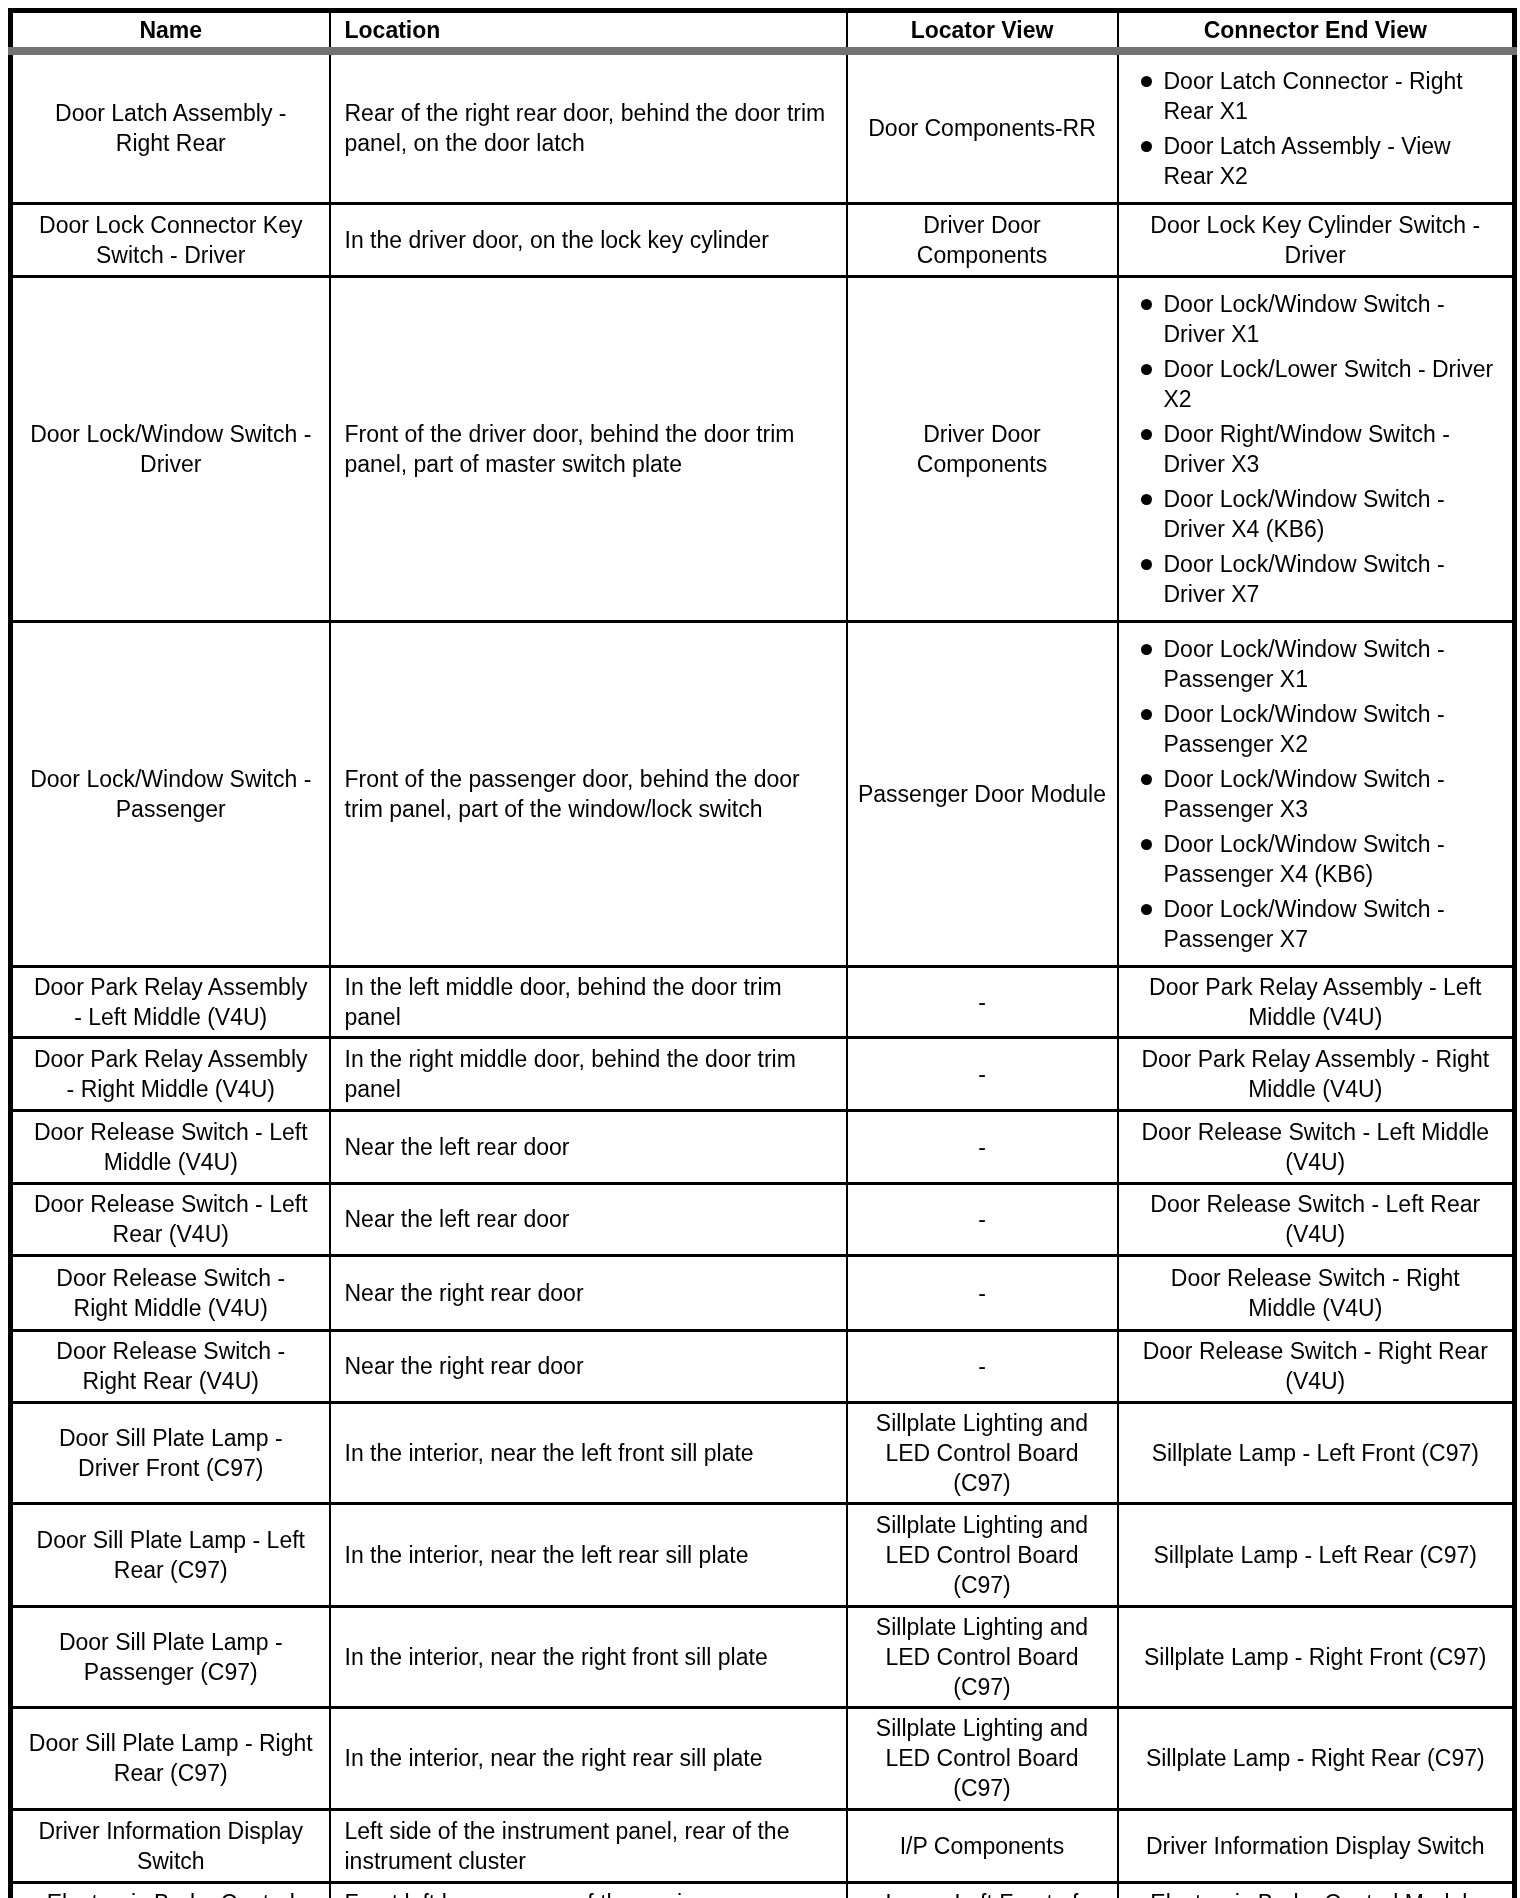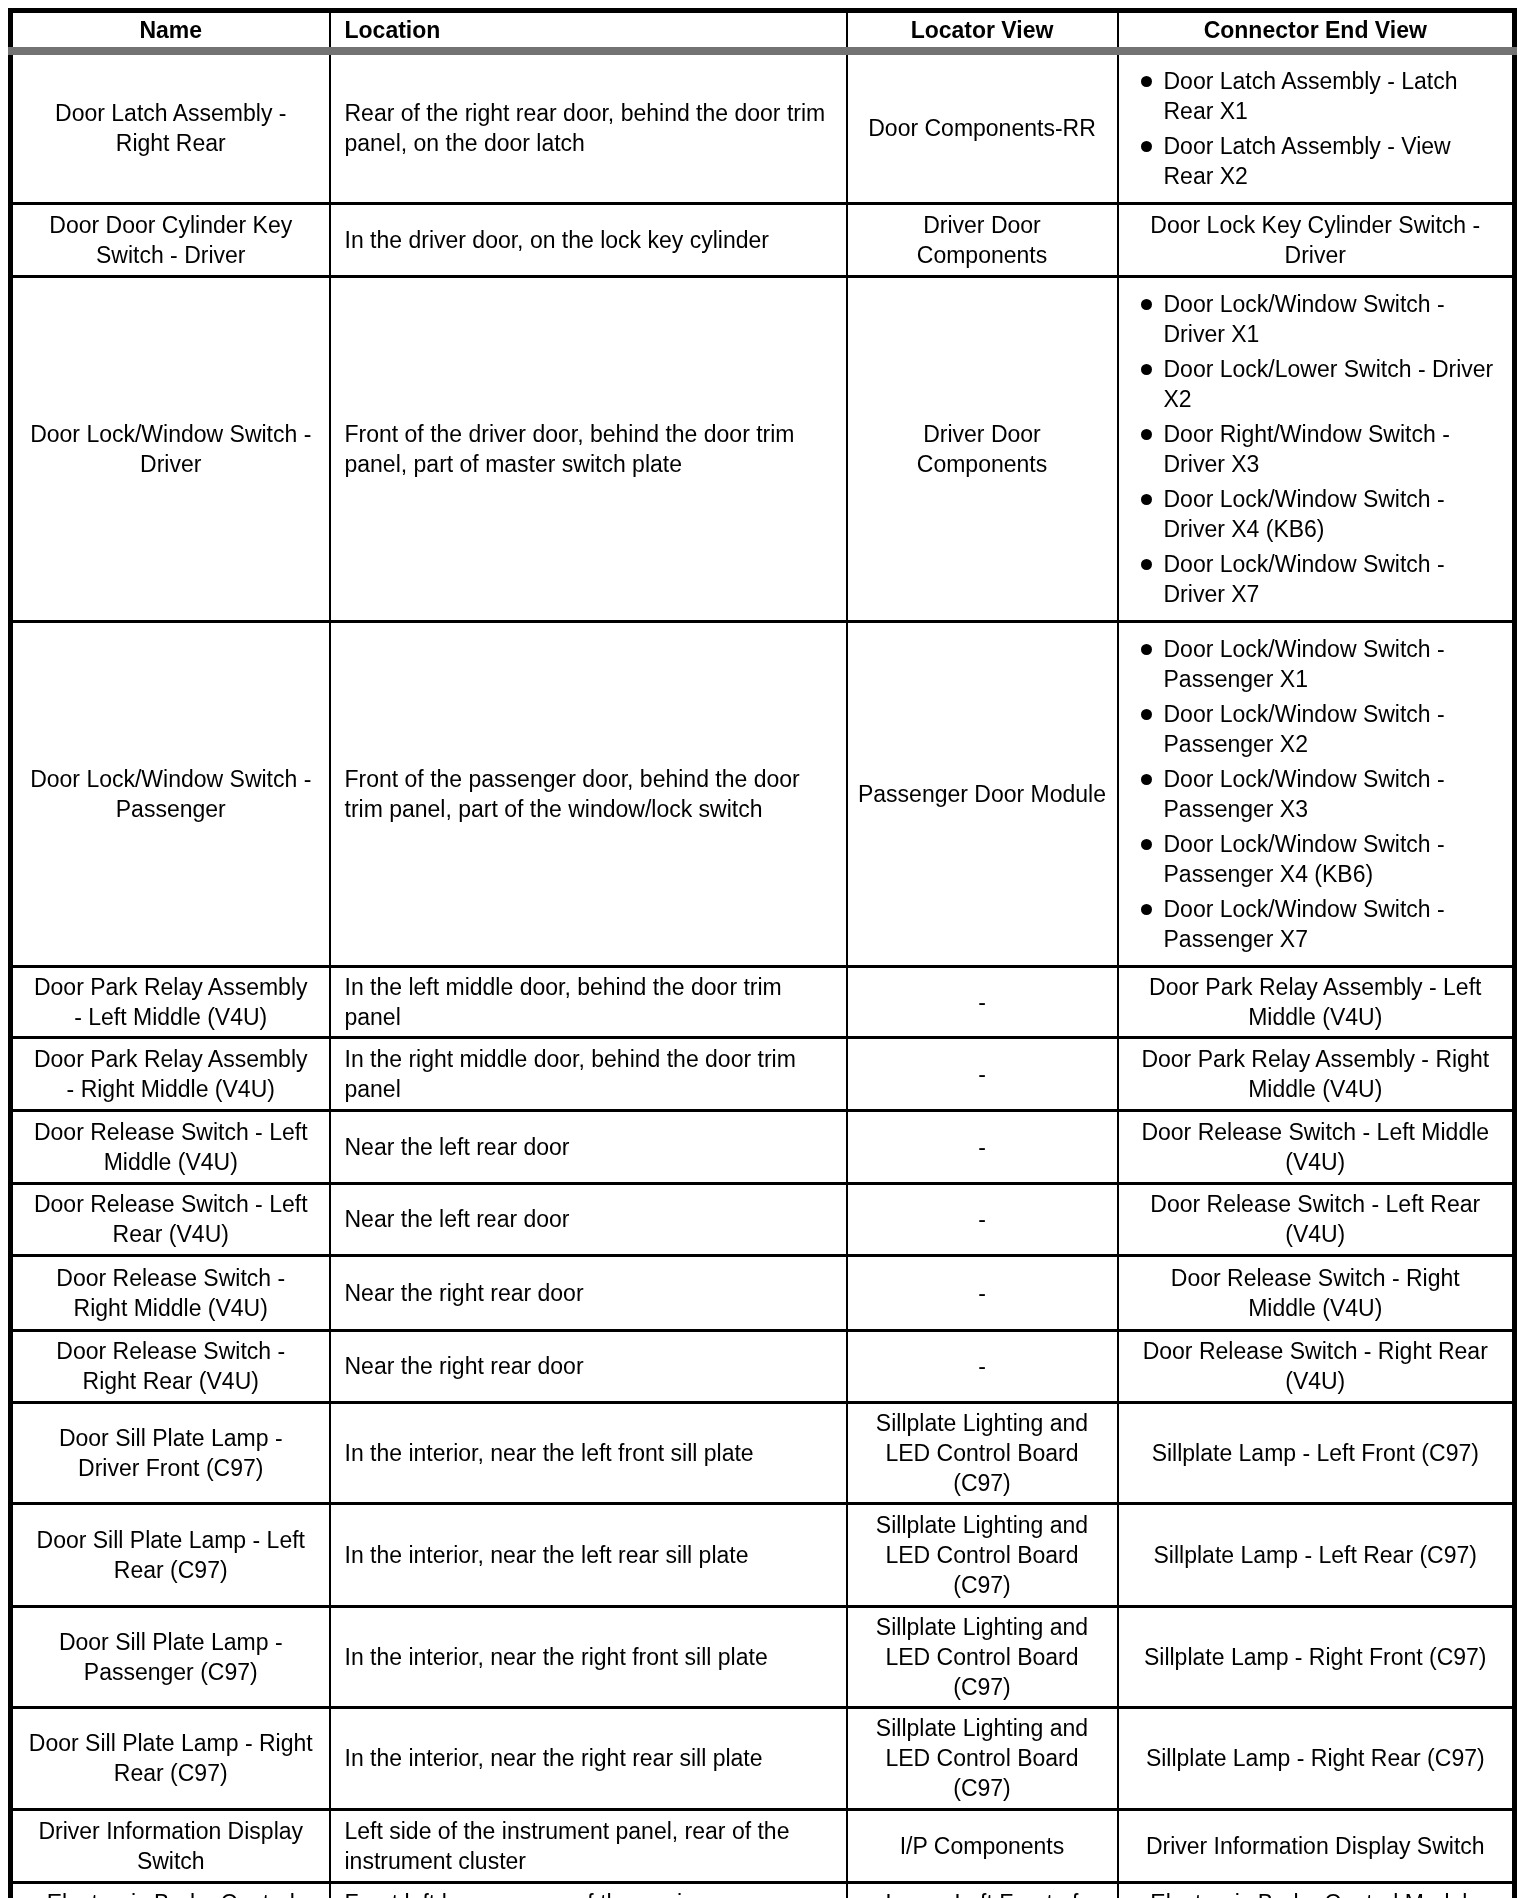--- a/index.html
+++ b/index.html
@@ -122,31 +122,31 @@
     </thead>
     <tbody id="rows">
         <tr>
     <td class="c-name">Door Latch Assembly - Right Rear</td>
     <td class="c-loc">Rear of the right rear door, behind the door trim panel, on the door latch</td>
     <td class="c-locator">Door Components-RR</td>
     <td class="c-conn has-list">
             <ul class="bullet-list">
               <li>
                 <span class="bullet"></span>
-                <span>Door Latch Assembly - Latch Rear X1</span>
+                <span>Door Latch Connector - Right Rear X1</span>
               </li>
               <li>
                 <span class="bullet"></span>
                 <span>Door Latch Assembly - View Rear X2</span>
               </li>
             </ul>
           </td>
   </tr>
         <tr>
-    <td class="c-name">Door Door Cylinder Key Switch - Driver</td>
+    <td class="c-name">Door Lock Connector Key Switch - Driver</td>
     <td class="c-loc">In the driver door, on the lock key cylinder</td>
     <td class="c-locator">Driver Door Components</td>
     <td class="c-conn">Door Lock Key Cylinder Switch - Driver</td>
   </tr>
         <tr>
     <td class="c-name">Door Lock/Window Switch - Driver</td>
     <td class="c-loc">Front of the driver door, behind the door trim panel, part of master switch plate</td>
     <td class="c-locator">Driver Door Components</td>
     <td class="c-conn has-list">
             <ul class="bullet-list">

